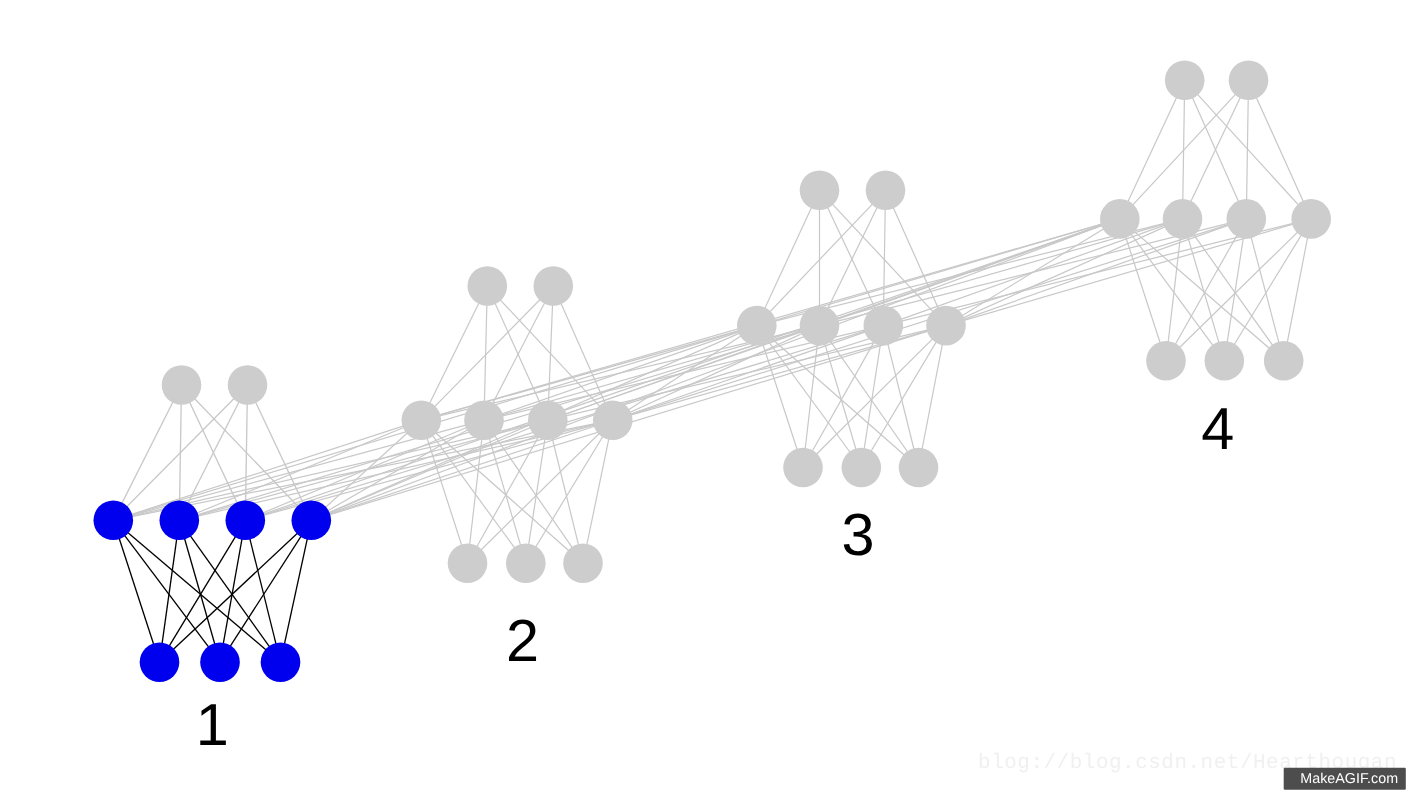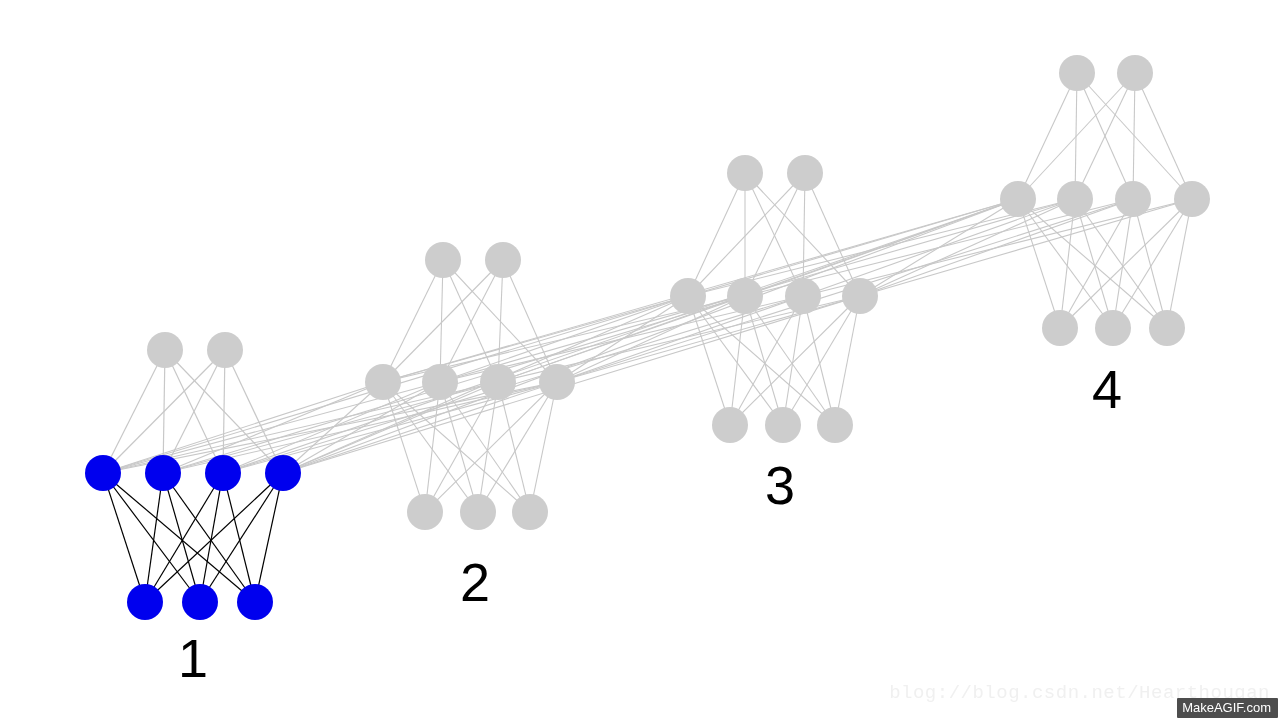--- a/index.html
+++ b/index.html
@@ -44,21 +44,21 @@
     font-size: 19px;
     letter-spacing: 0.5px;
     color: #f0f0f0;
     white-space: nowrap;
     user-select: none;
   }
   #makeagif-badge {
     position: absolute;
     right: 2px;
     bottom: 2px;
-    padding: 2px 7px 3px 5px;
+    padding: 2px 7px 3px 15px;
     background: #4d4d4d;
     color: #ffffff;
     font-family: "Liberation Sans", sans-serif;
     font-size: 13px;
     line-height: 15px;
     white-space: nowrap;
     border-radius: 1px;
   }
 </style>
 </head>

